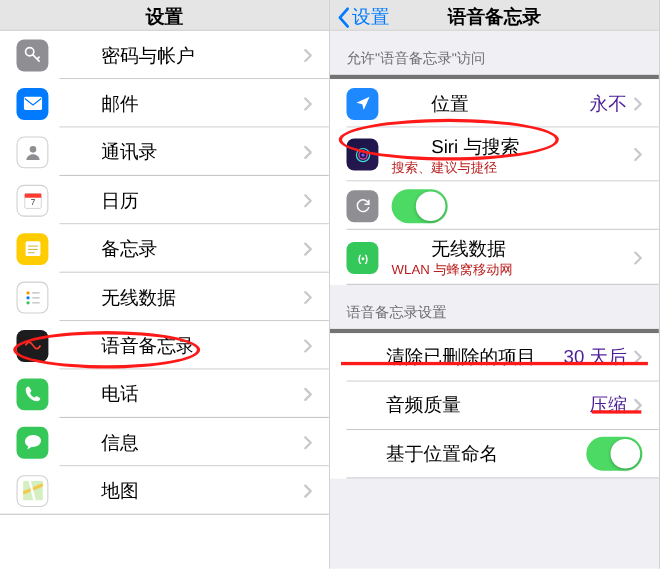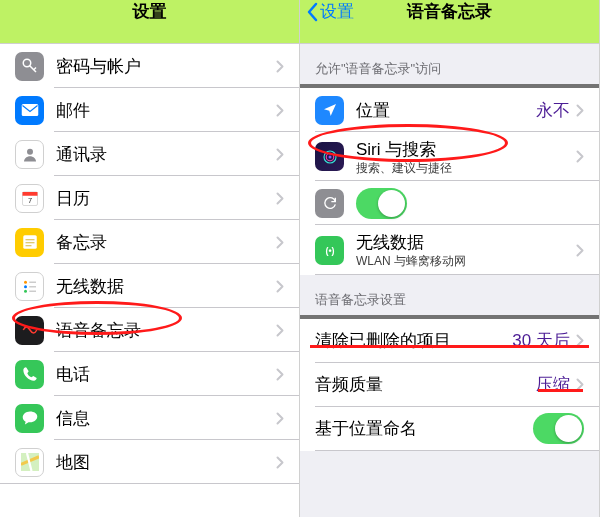--- a/index.html
+++ b/index.html
@@ -17,26 +17,26 @@
       background: #fff;
       position: relative;
       border-right: 1px solid #d0d0d0;
       display: flex;
       flex-direction: column;
     }
     .pane:last-child { border-right: none; }
 
     
     .navbar {
-      height: 44px;
-      display: flex;
-      align-items: flex-start;
+      height: 28px;
+      display: flex;
+      align-items: flex-end;
       justify-content: center;
       position: relative;
-      background: #bef264;
+      background: #e5e5e5;
       border-bottom: 1px solid #cfcfcf;
       padding: 0 8px;
       flex-shrink: 0;
     }
     .navbar .title {
       font-size: 17px;
       font-weight: 600;
     }
     .navbar .back {
       position: absolute;
@@ -91,24 +91,25 @@
       flex-shrink: 0;
       display: flex;
       align-items: center;
       justify-content: center;
       color: #fff;
     }
     .cell .label {
       font-size: 17px;
       color: #000;
       flex: 1;
+      margin-left: 36px;
     }
     .cell .sub {
       font-size: 12px;
-      color: #404040;
+      color: #b91c1c;
       line-height: 1.2;
     }
     .cell .textcol { flex:1; display:flex; flex-direction:column; justify-content:center; }
     .cell .detail {
       font-size: 17px;
       color: #4c1d95;
       margin-right: 6px;
     }
     .chevron { flex-shrink: 0; }
 

